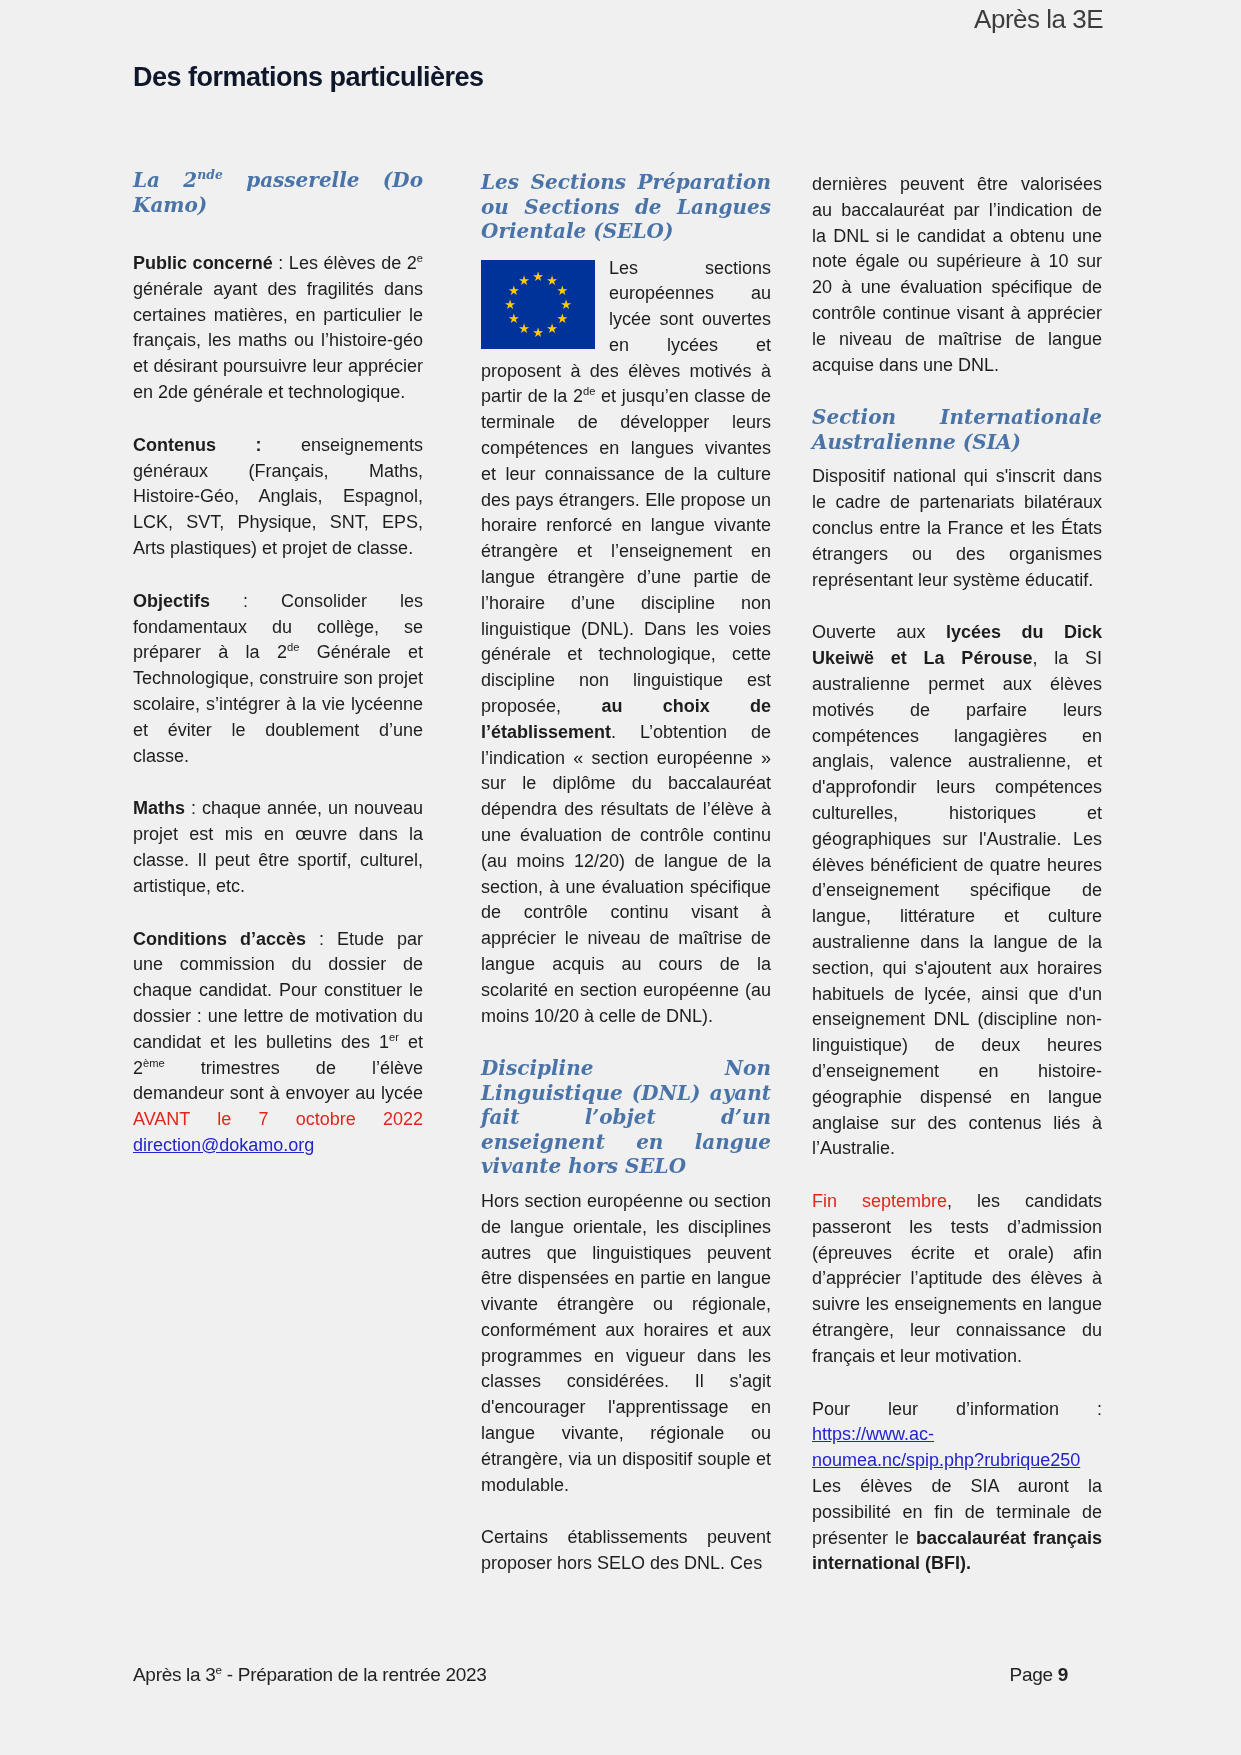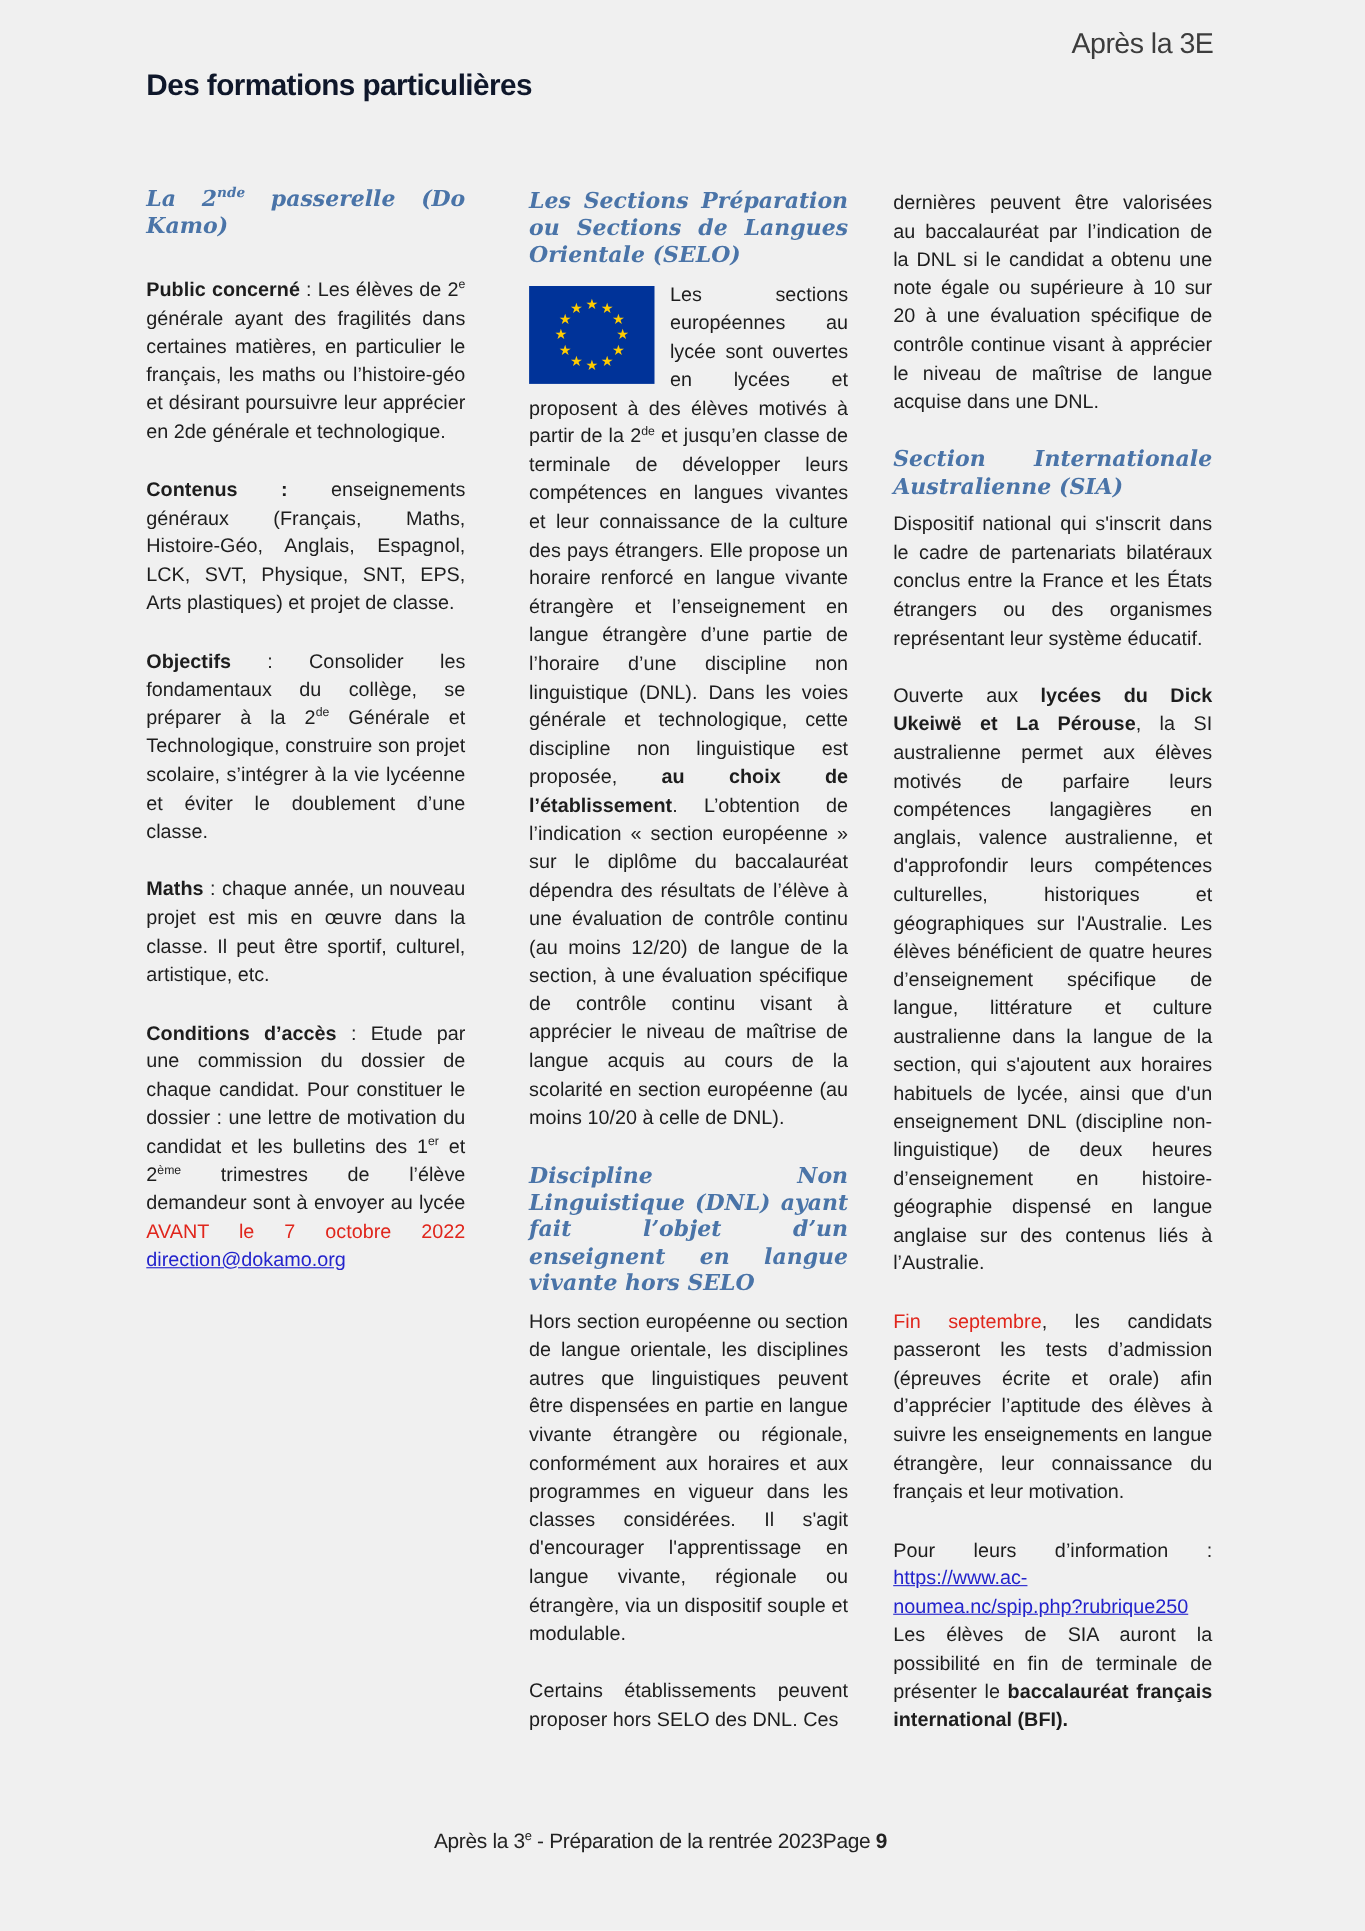--- a/index.html
+++ b/index.html
@@ -15,21 +15,21 @@
   html,body{margin:0;padding:0;}
   .page{
     position:relative;
     width:1241px;height:1755px;
     background:var(--bg);
     font-family:"Liberation Sans",sans-serif;
     color:var(--ink);
     overflow:hidden;
   }
   .doc-header{
-    position:absolute;top:24px;right:138px;
+    position:absolute;top:4px;right:138px;
     font-size:26px;color:var(--muted);
     letter-spacing:-0.5px;
   }
   .doc-title{
     position:absolute;top:62px;left:133px;
     font-size:27px;font-weight:bold;color:#0f172a;
     letter-spacing:-0.5px;
   }
   .col{
     position:absolute;width:290px;
@@ -61,21 +61,21 @@
     background:var(--flag-blue);
     margin:4px 14px 4px 0;
   }
   .eu-flag .star{
     position:absolute;color:var(--star);
     font-size:13px;line-height:13px;
     transform:translate(-50%,-50%);
   }
   .doc-footer{
     position:absolute;left:133px;right:173px;top:1664px;
-    display:flex;justify-content:center;
+    display:flex;justify-content:space-between;
     font-size:19px;color:#222;
     letter-spacing:-0.3px;
   }
 </style>
 </head>
 <body>
 
 <div class="page">
   <div class="doc-header">Après la 3E</div>
   <div class="doc-title">Des formations particulières</div>
@@ -107,20 +107,20 @@
       <h3 class="col-heading"><span>Discipline Non Linguistique (DNL) ayant fait l’objet d’un enseignent en langue vivante hors SELO</span></h3>
       <p><span>Hors section européenne ou section de langue orientale, les disciplines autres que linguistiques peuvent être dispensées en partie en langue vivante étrangère ou régionale, conformément aux horaires et aux programmes en vigueur dans les classes considérées. Il s'agit d'encourager l'apprentissage en langue vivante, régionale ou étrangère, via un dispositif souple et modulable.</span></p>
       <p><span>Certains établissements peuvent proposer hors SELO des DNL. Ces</span></p>
     </div>
   <div class="col col-3">
       <p><span>dernières peuvent être valorisées au baccalauréat par l’indication de la DNL si le candidat a obtenu une note égale ou supérieure à 10 sur 20 à une évaluation spécifique de contrôle continue visant à apprécier le niveau de maîtrise de langue acquise dans une DNL.</span></p>
       <h3 class="col-heading"><span>Section Internationale Australienne (SIA)</span></h3>
       <p><span>Dispositif national qui s'inscrit dans le cadre de partenariats bilatéraux conclus entre la France et les États étrangers ou des organismes représentant leur système éducatif.</span></p>
       <p><span>Ouverte aux </span><span class="bold">lycées du Dick Ukeiwë et La Pérouse</span><span>, la SI australienne permet aux élèves motivés de parfaire leurs compétences langagières en anglais, valence australienne, et d'approfondir leurs compétences culturelles, historiques et géographiques sur l'Australie. Les élèves bénéficient de quatre heures d’enseignement spécifique de langue, littérature et culture australienne dans la langue de la section, qui s'ajoutent aux horaires habituels de lycée, ainsi que d'un enseignement DNL (discipline non-linguistique) de deux heures d’enseignement en histoire-géographie dispensé en langue anglaise sur des contenus liés à l’Australie.</span></p>
       <p><span class="red">Fin septembre</span><span>, les candidats passeront les tests d’admission (épreuves écrite et orale) afin d’apprécier l’aptitude des élèves à suivre les enseignements en langue étrangère, leur connaissance du français et leur motivation.</span></p>
-      <p><span class="fill">Pour leurs d’information : </span><a href="#" class="link">https://www.ac-noumea.nc/spip.php?rubrique250</a><span> Les élèves de SIA auront la possibilité en fin de terminale de présenter le </span><span class="bold">baccalauréat français international (BFI).</span></p>
+      <p><span class="fill">Pour leur d’information : </span><a href="#" class="link">https://www.ac-noumea.nc/spip.php?rubrique250</a><span> Les élèves de SIA auront la possibilité en fin de terminale de présenter le </span><span class="bold">baccalauréat français international (BFI).</span></p>
     </div>
 
   <div class="doc-footer">
     <span><span>Après la 3</span><sup>e</sup><span> - Préparation de la rentrée 2023</span></span>
     <span><span>Page </span><span class="bold">9</span></span>
   </div>
 </div>
 
 </body></html>

